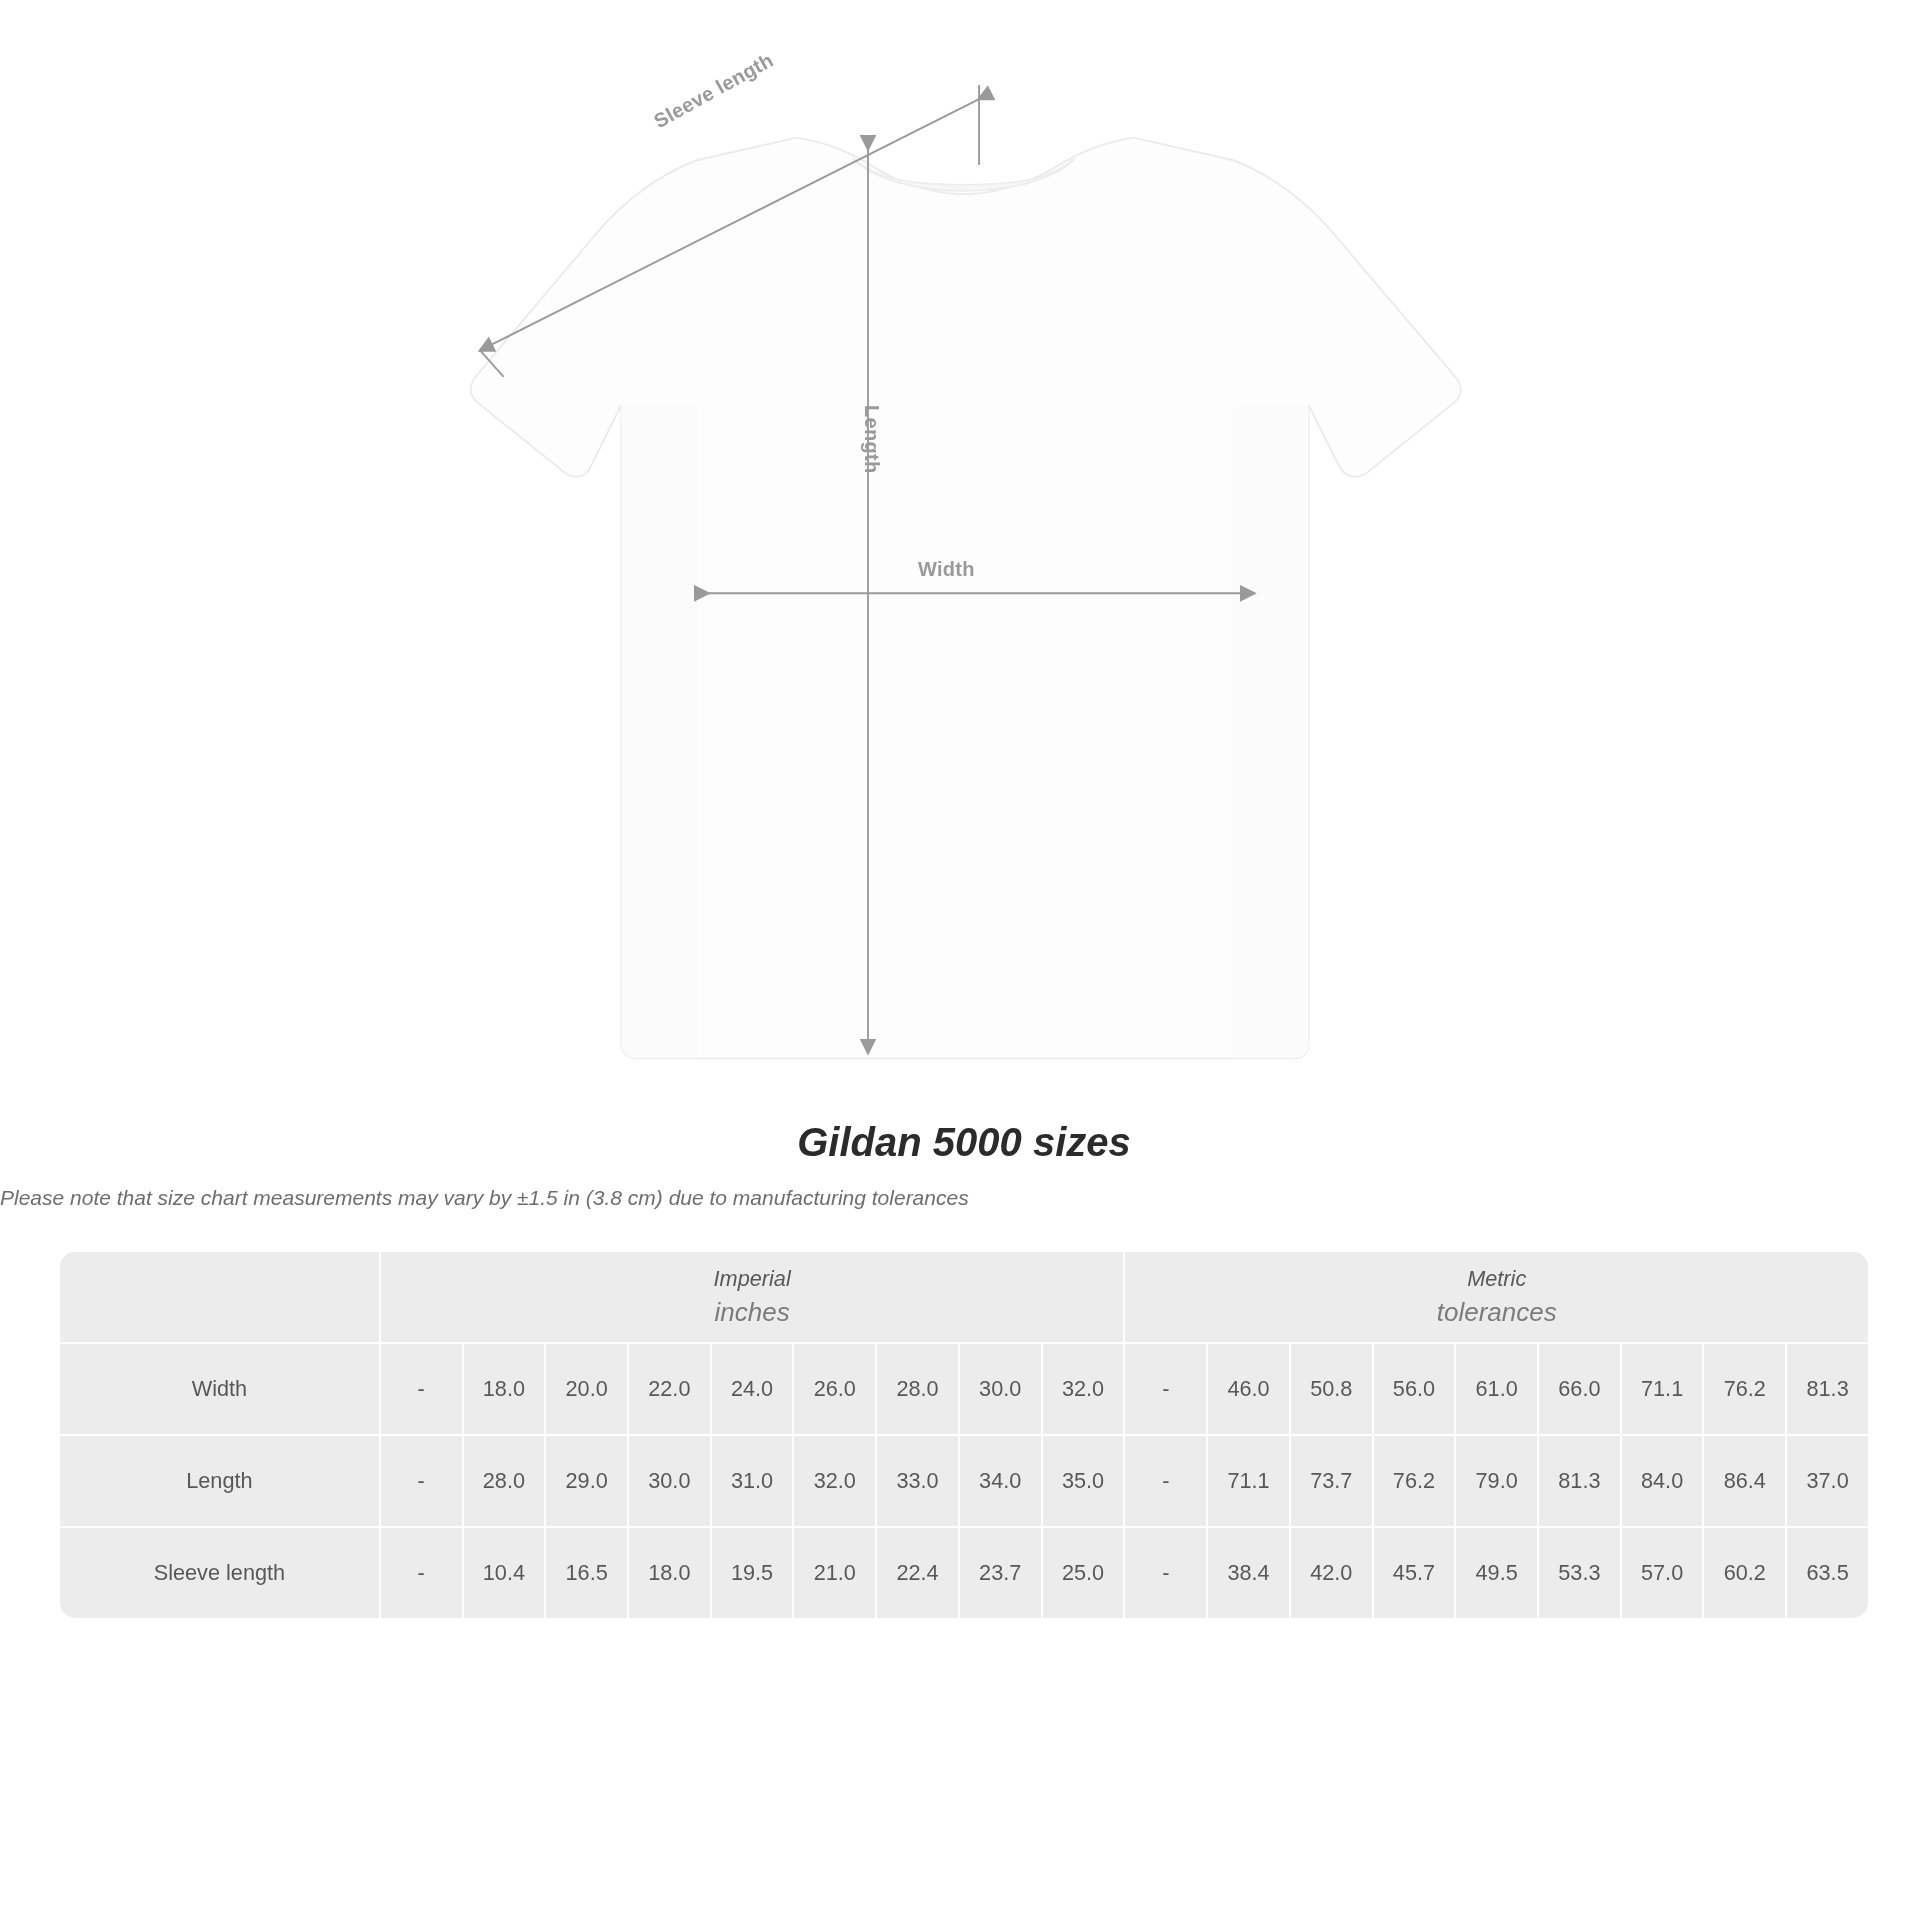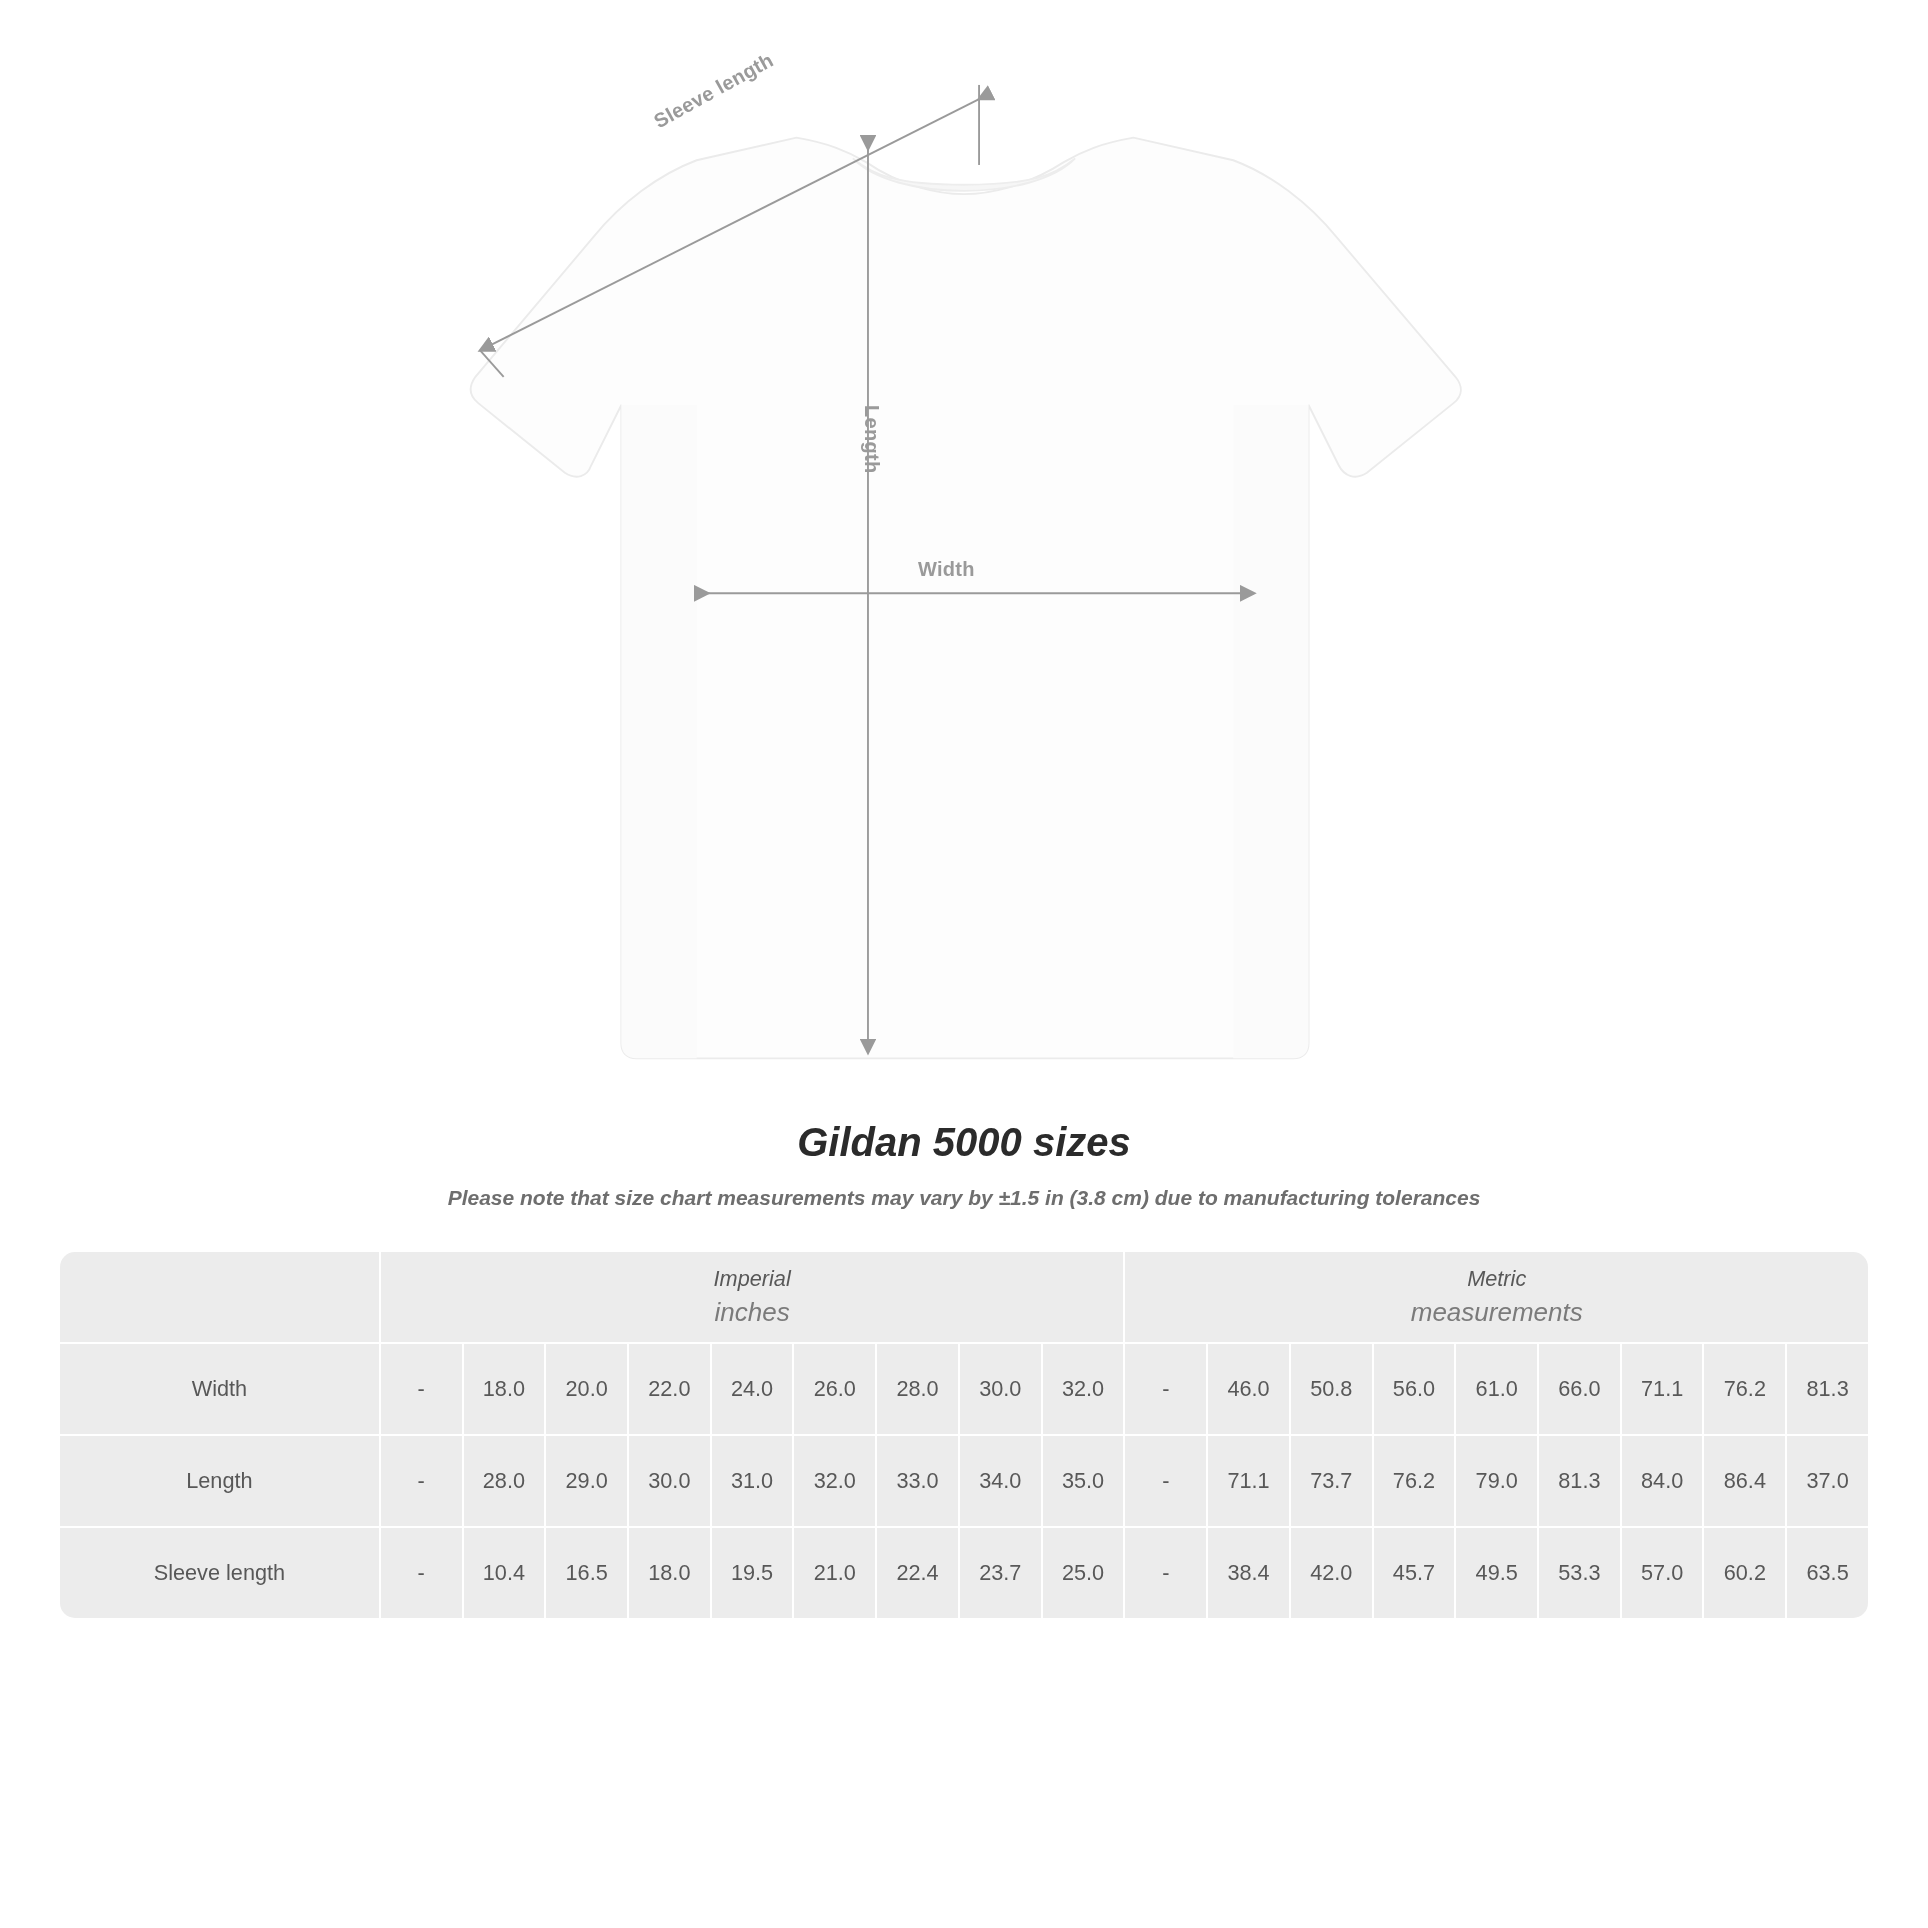--- a/index.html
+++ b/index.html
@@ -59,26 +59,25 @@
   .title {
     text-align: center;
     font-size: 40px;
     font-weight: bold;
     color: #2b2b2b;
     margin: 0;
     padding-top: 3.8px;
     font-style: italic;
   }
   .subtitle {
-    text-align: center;
+    text-align: left;
     font-size: 21px;
     font-style: italic;
     color: #6e6e6e;
     margin: 21px 0 0 0;
-    font-weight: bold;
   }
 
   
   .table-wrap {
     margin: 40px 58px 0 58px;
   }
   table.size-table {
     width: 100%;
     border-collapse: separate;
     border-spacing: 2.8px;
@@ -231,21 +230,21 @@
       <tbody>
 
         <tr>
           <td class="corner-cell unit-cell rt-left"></td>
           <td class="unit-cell unit-head" colspan="9">
             <span>Imperial</span>
             <span class="unit-sub">inches</span>
           </td>
           <td class="unit-cell unit-head rt-right" colspan="9">
             <span>Metric</span>
-            <span class="unit-sub">measurements</span>
+            <span class="unit-sub">tolerances</span>
           </td>
         </tr>
 
 
         <tr>
           <td class="row-head">Width</td>
           <td>-</td>
           <td>18.0</td>
           <td>20.0</td>
           <td>22.0</td>

